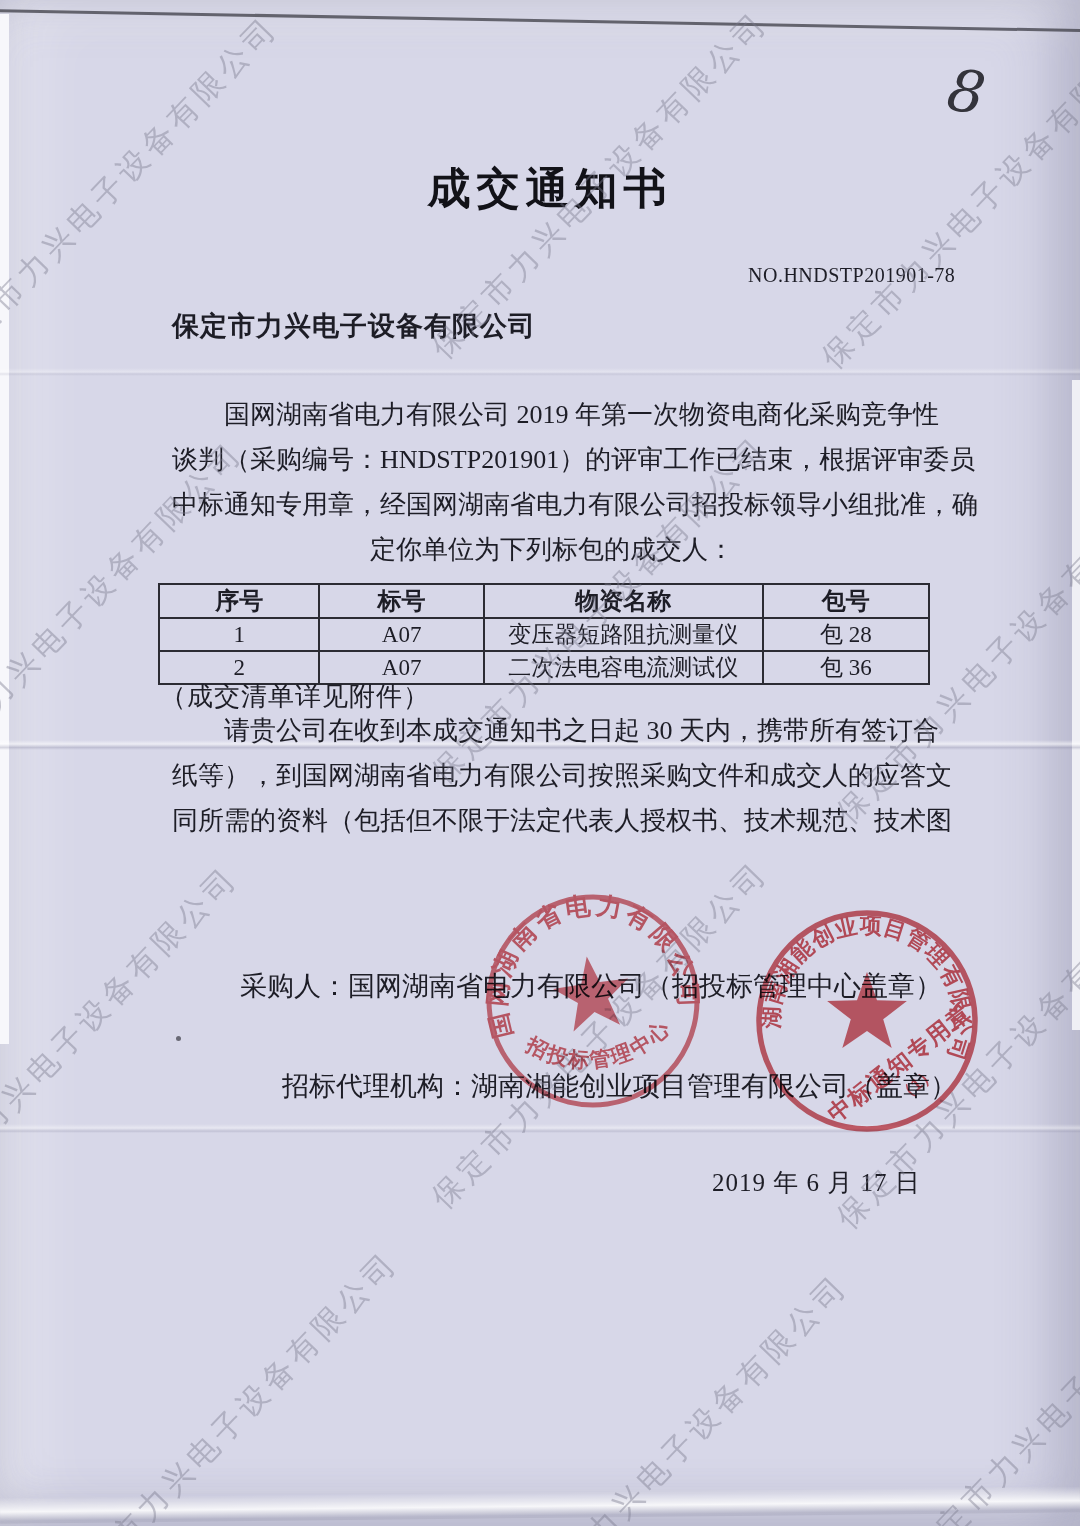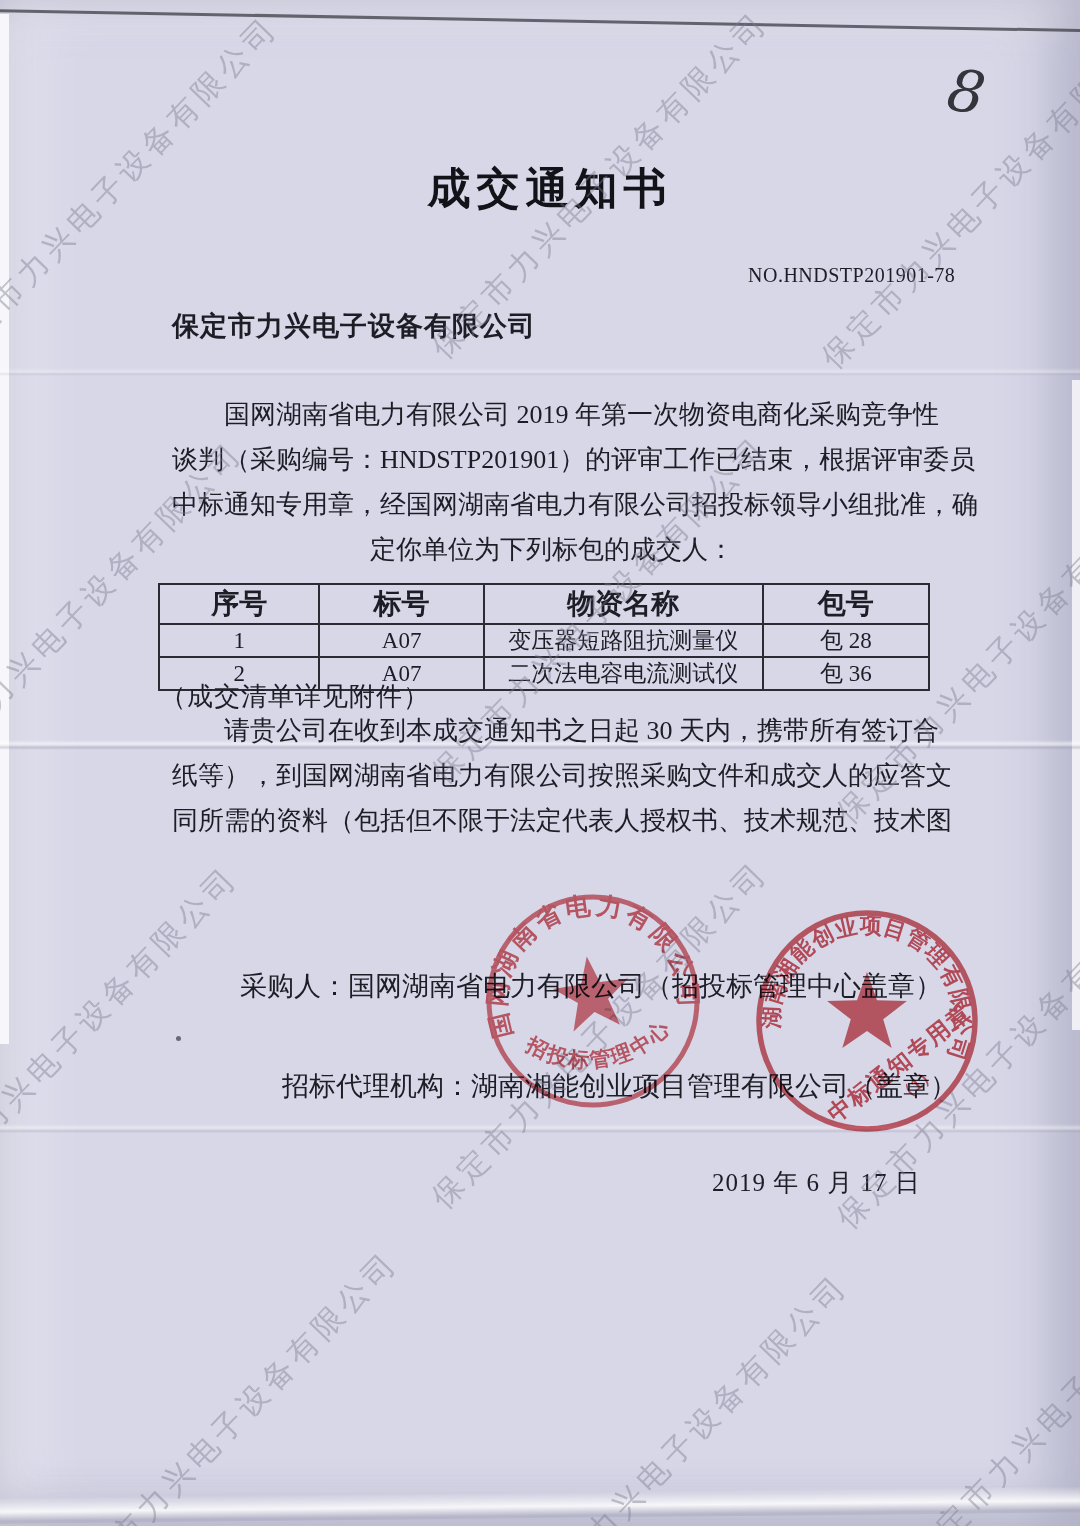--- a/index.html
+++ b/index.html
@@ -56,21 +56,21 @@
   .para .line{height:45px;line-height:45px;white-space:nowrap;}
   .para .indent{padding-left:52px;}
   .p1{top:392px;text-align:center;}
   .p2{top:708px;}
 
   
   table.award{position:absolute;left:158px;top:583px;width:772px;
     border-collapse:collapse;table-layout:fixed;}
   table.award td,table.award th{border:2px solid #2b2b33;padding:0;text-align:center;
     overflow:hidden;white-space:nowrap;}
-  table.award th{height:28px;font-size:28px;
+  table.award th{height:28px;font-size:24px;
     font-family:"Liberation Sans","DejaVu Sans",sans-serif;font-weight:bold;}
   table.award td{height:26px;font-size:23px;font-family:"Liberation Serif",serif;}
   .col-xh{width:160px;}.col-bh{width:164px;}.col-wz{width:278px;}.col-pk{width:166px;}
 
   .table-note{position:absolute;left:160px;top:679px;font-size:26px;letter-spacing:1px;}
   .buyer-line{position:absolute;left:240px;top:968px;font-size:27px;white-space:nowrap;text-align:center;}
   .agency-line{position:absolute;left:282px;top:1068px;font-size:27px;white-space:nowrap;}
   .date-line{position:absolute;left:712px;top:1166px;font-size:25px;letter-spacing:1px;}
   .ink-dot{position:absolute;left:176px;top:1036px;width:5px;height:5px;border-radius:50%;
     background:#3a3a44;opacity:.7;}

